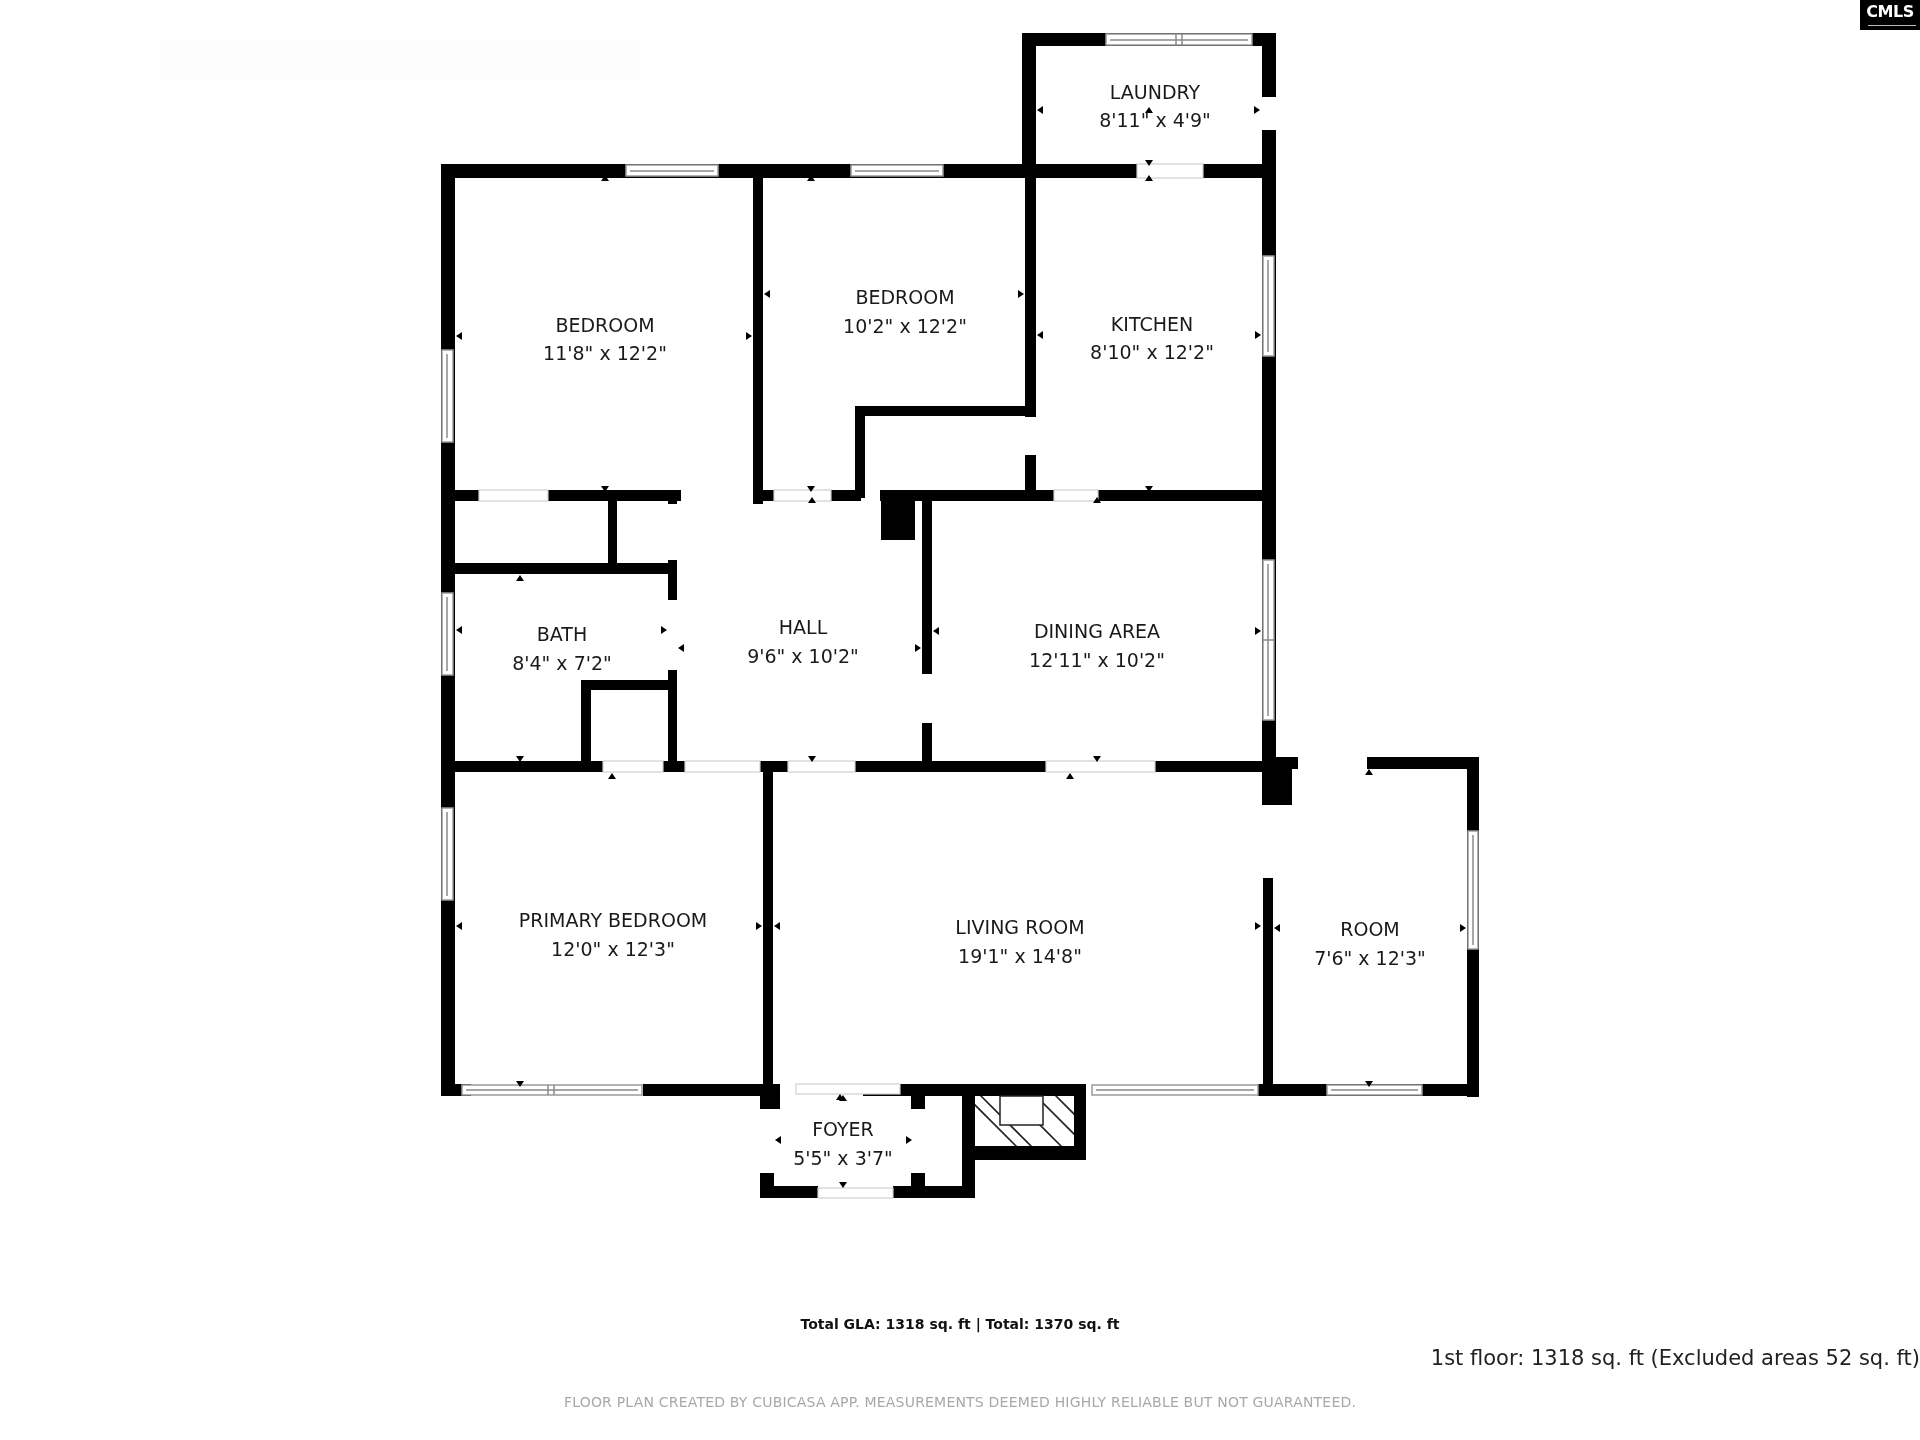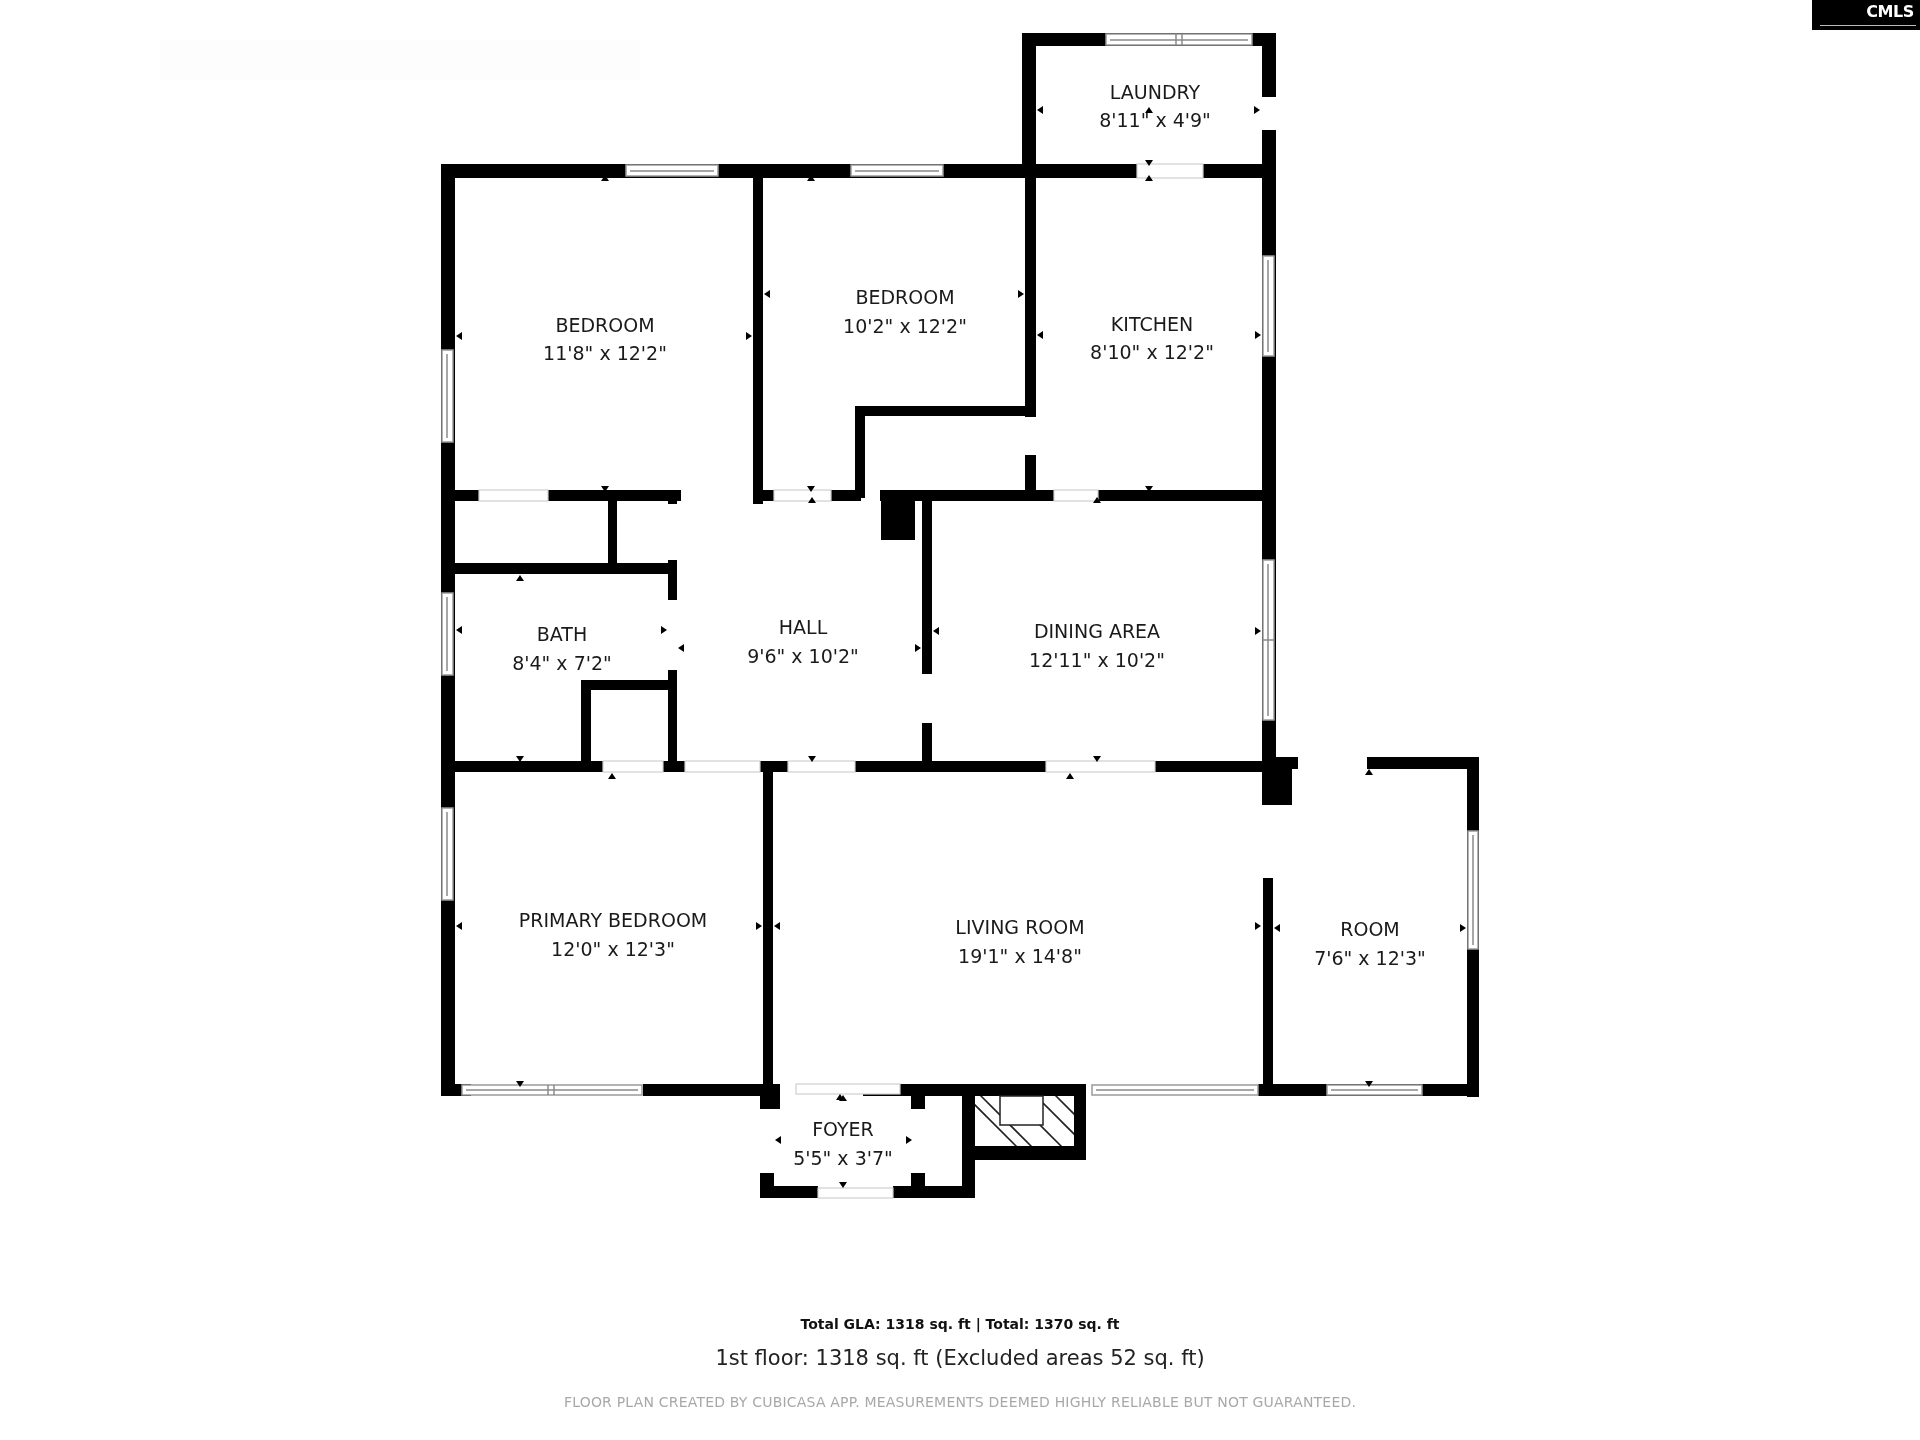--- a/index.html
+++ b/index.html
@@ -10,27 +10,27 @@
   .win-bg { fill: #ffffff; stroke: #9a9a9a; stroke-width: 1.5; }
   .win-line { stroke: #8a8a8a; stroke-width: 1.5; }
   .door-gap { fill: #ffffff; stroke: #cfcfcf; stroke-width: 1.2; }
   .marker { fill: #000000; }
   .room-name, .room-dim { font-family: "DejaVu Sans", sans-serif; fill: #1a1a1a; text-anchor: middle; }
   .room-name { font-size: 19px; }
   .room-dim { font-size: 19px; }
   .hatch { stroke: #222; stroke-width: 1.6; }
   #footer-totals { position: absolute; left: 0; width: 1920px; top: 1316px; text-align: center;
                    font-family: "DejaVu Sans", sans-serif; font-weight: bold; font-size: 14px; color: #111; }
-  #footer-floor { position: absolute; left: 0; width: 1920px; top: 1346px; text-align: center;
+  #footer-floor { position: absolute; left: 0; width: 1920px; top: 1346px; text-align: right;
                   font-family: "DejaVu Sans", sans-serif; font-size: 21px; color: #222; }
   #footer-disclaimer { position: absolute; left: 0; width: 1920px; top: 1394px; text-align: center;
                        font-family: "DejaVu Sans", sans-serif; font-size: 14px; color: #a8a8a8; letter-spacing: 0.2px; }
   #cmls-logo { position: absolute; right: 0; top: 0; width: 60px; height: 30px; background: #000;
                color: #fff; font-family: "DejaVu Sans", sans-serif; font-weight: bold; font-size: 16px;
-               line-height: 24px; text-align: center; letter-spacing: -0.5px; padding-left: 48px; }
+               line-height: 24px; text-align: center; letter-spacing: -0.5px; }
   #cmls-logo .sub { position: absolute; left: 8px; right: 4px; bottom: 4px; height: 1px; background: #bbb; }
   #watermark { position: absolute; left: 160px; top: 40px; width: 480px; height: 40px; background: #fdfdfd; }
 </style>
 </head>
 <body>
 
 <div id="watermark"></div>
 
 <div id="cmls-logo">
   <span>CMLS</span>

